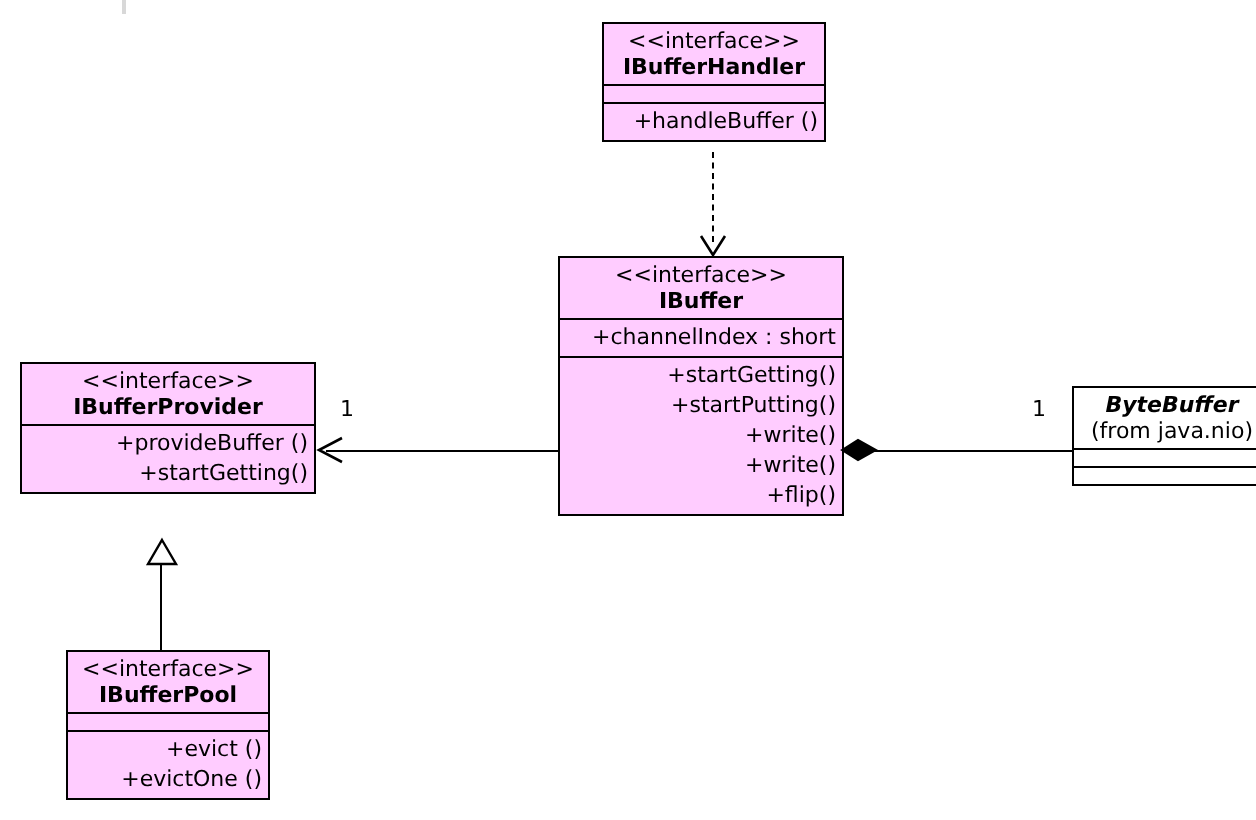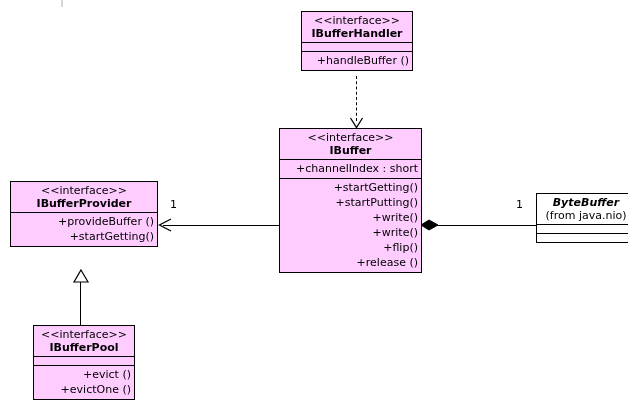--- a/index.html
+++ b/index.html
@@ -126,21 +126,20 @@
     </div>
     <div class="compartment">
       <div class="member">+channelIndex  : short</div>
     </div>
     <div class="compartment">
       <div class="member">+startGetting()</div>
       <div class="member">+startPutting()</div>
       <div class="member">+write()</div>
       <div class="member">+write()</div>
       <div class="member">+flip()</div>
-      <div class="member">+release ()</div>
     </div>
   </div>
 
   <div class="uml-class" style="left:10px; top:181px; width:148px;">
     <div class="compartment head">
       <div class="stereotype">&lt;&lt;interface&gt;&gt;</div>
       <div class="cls-name">IBufferProvider</div>
     </div>
     <div class="compartment">
       <div class="member">+provideBuffer ()</div>

